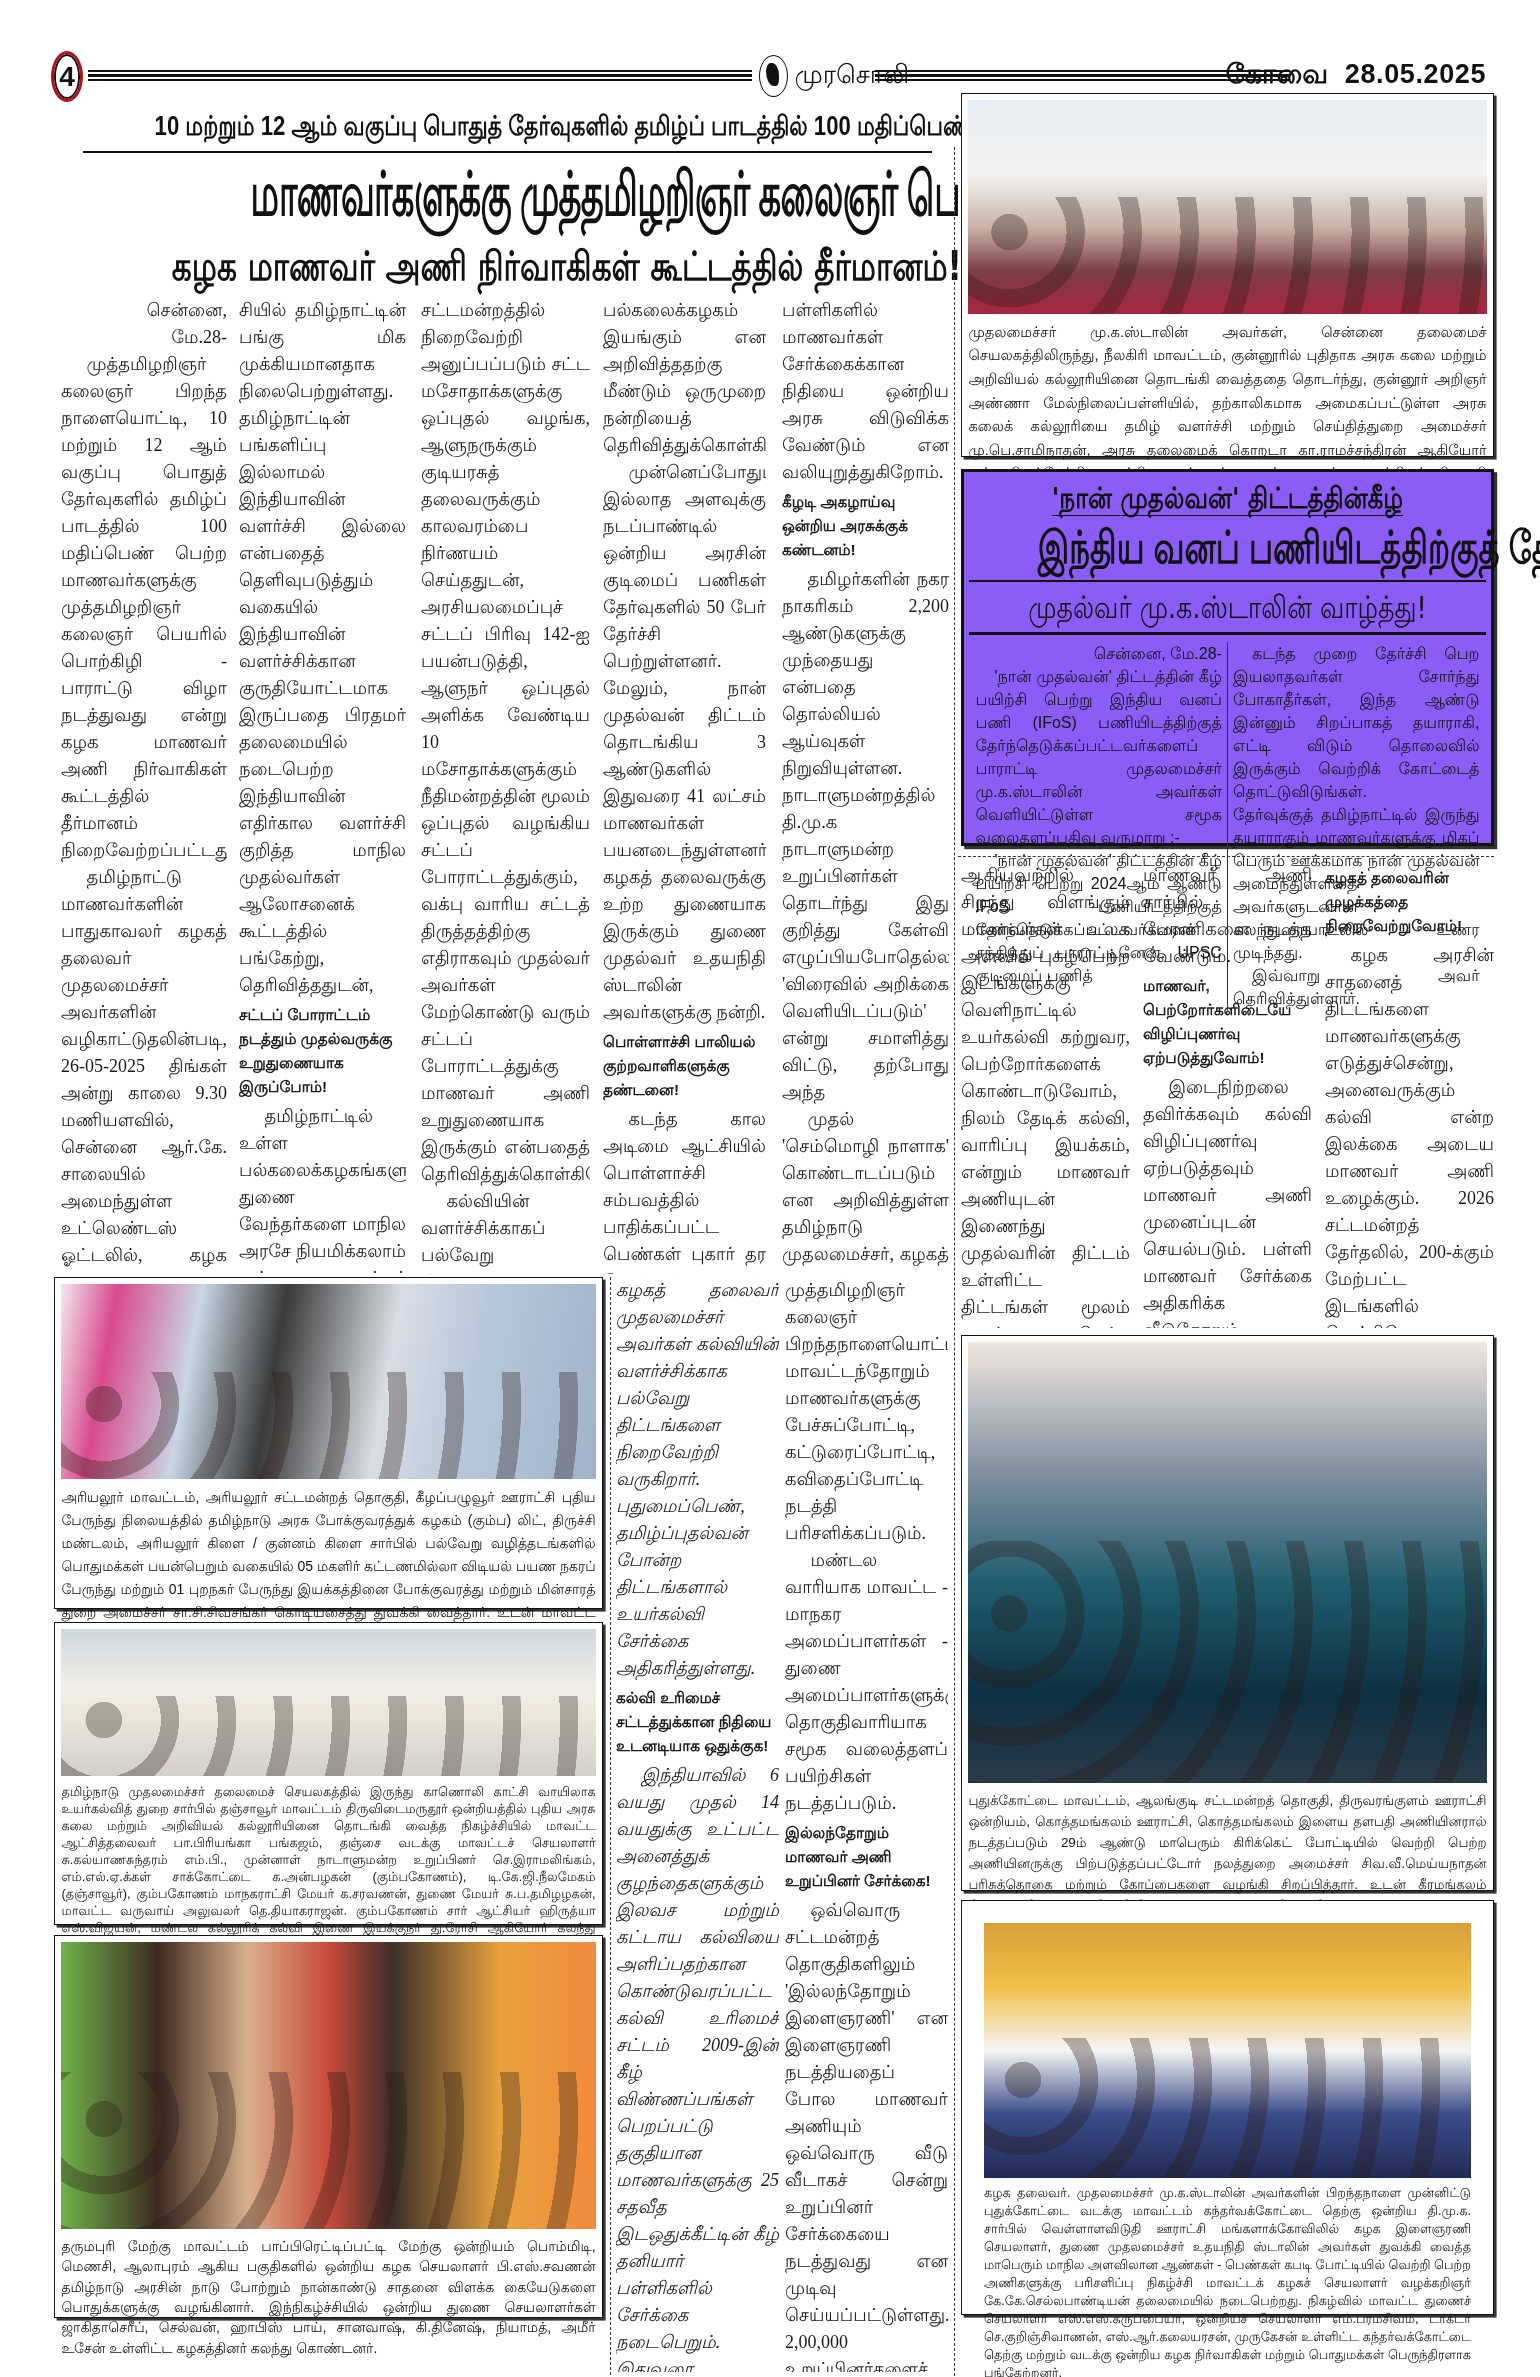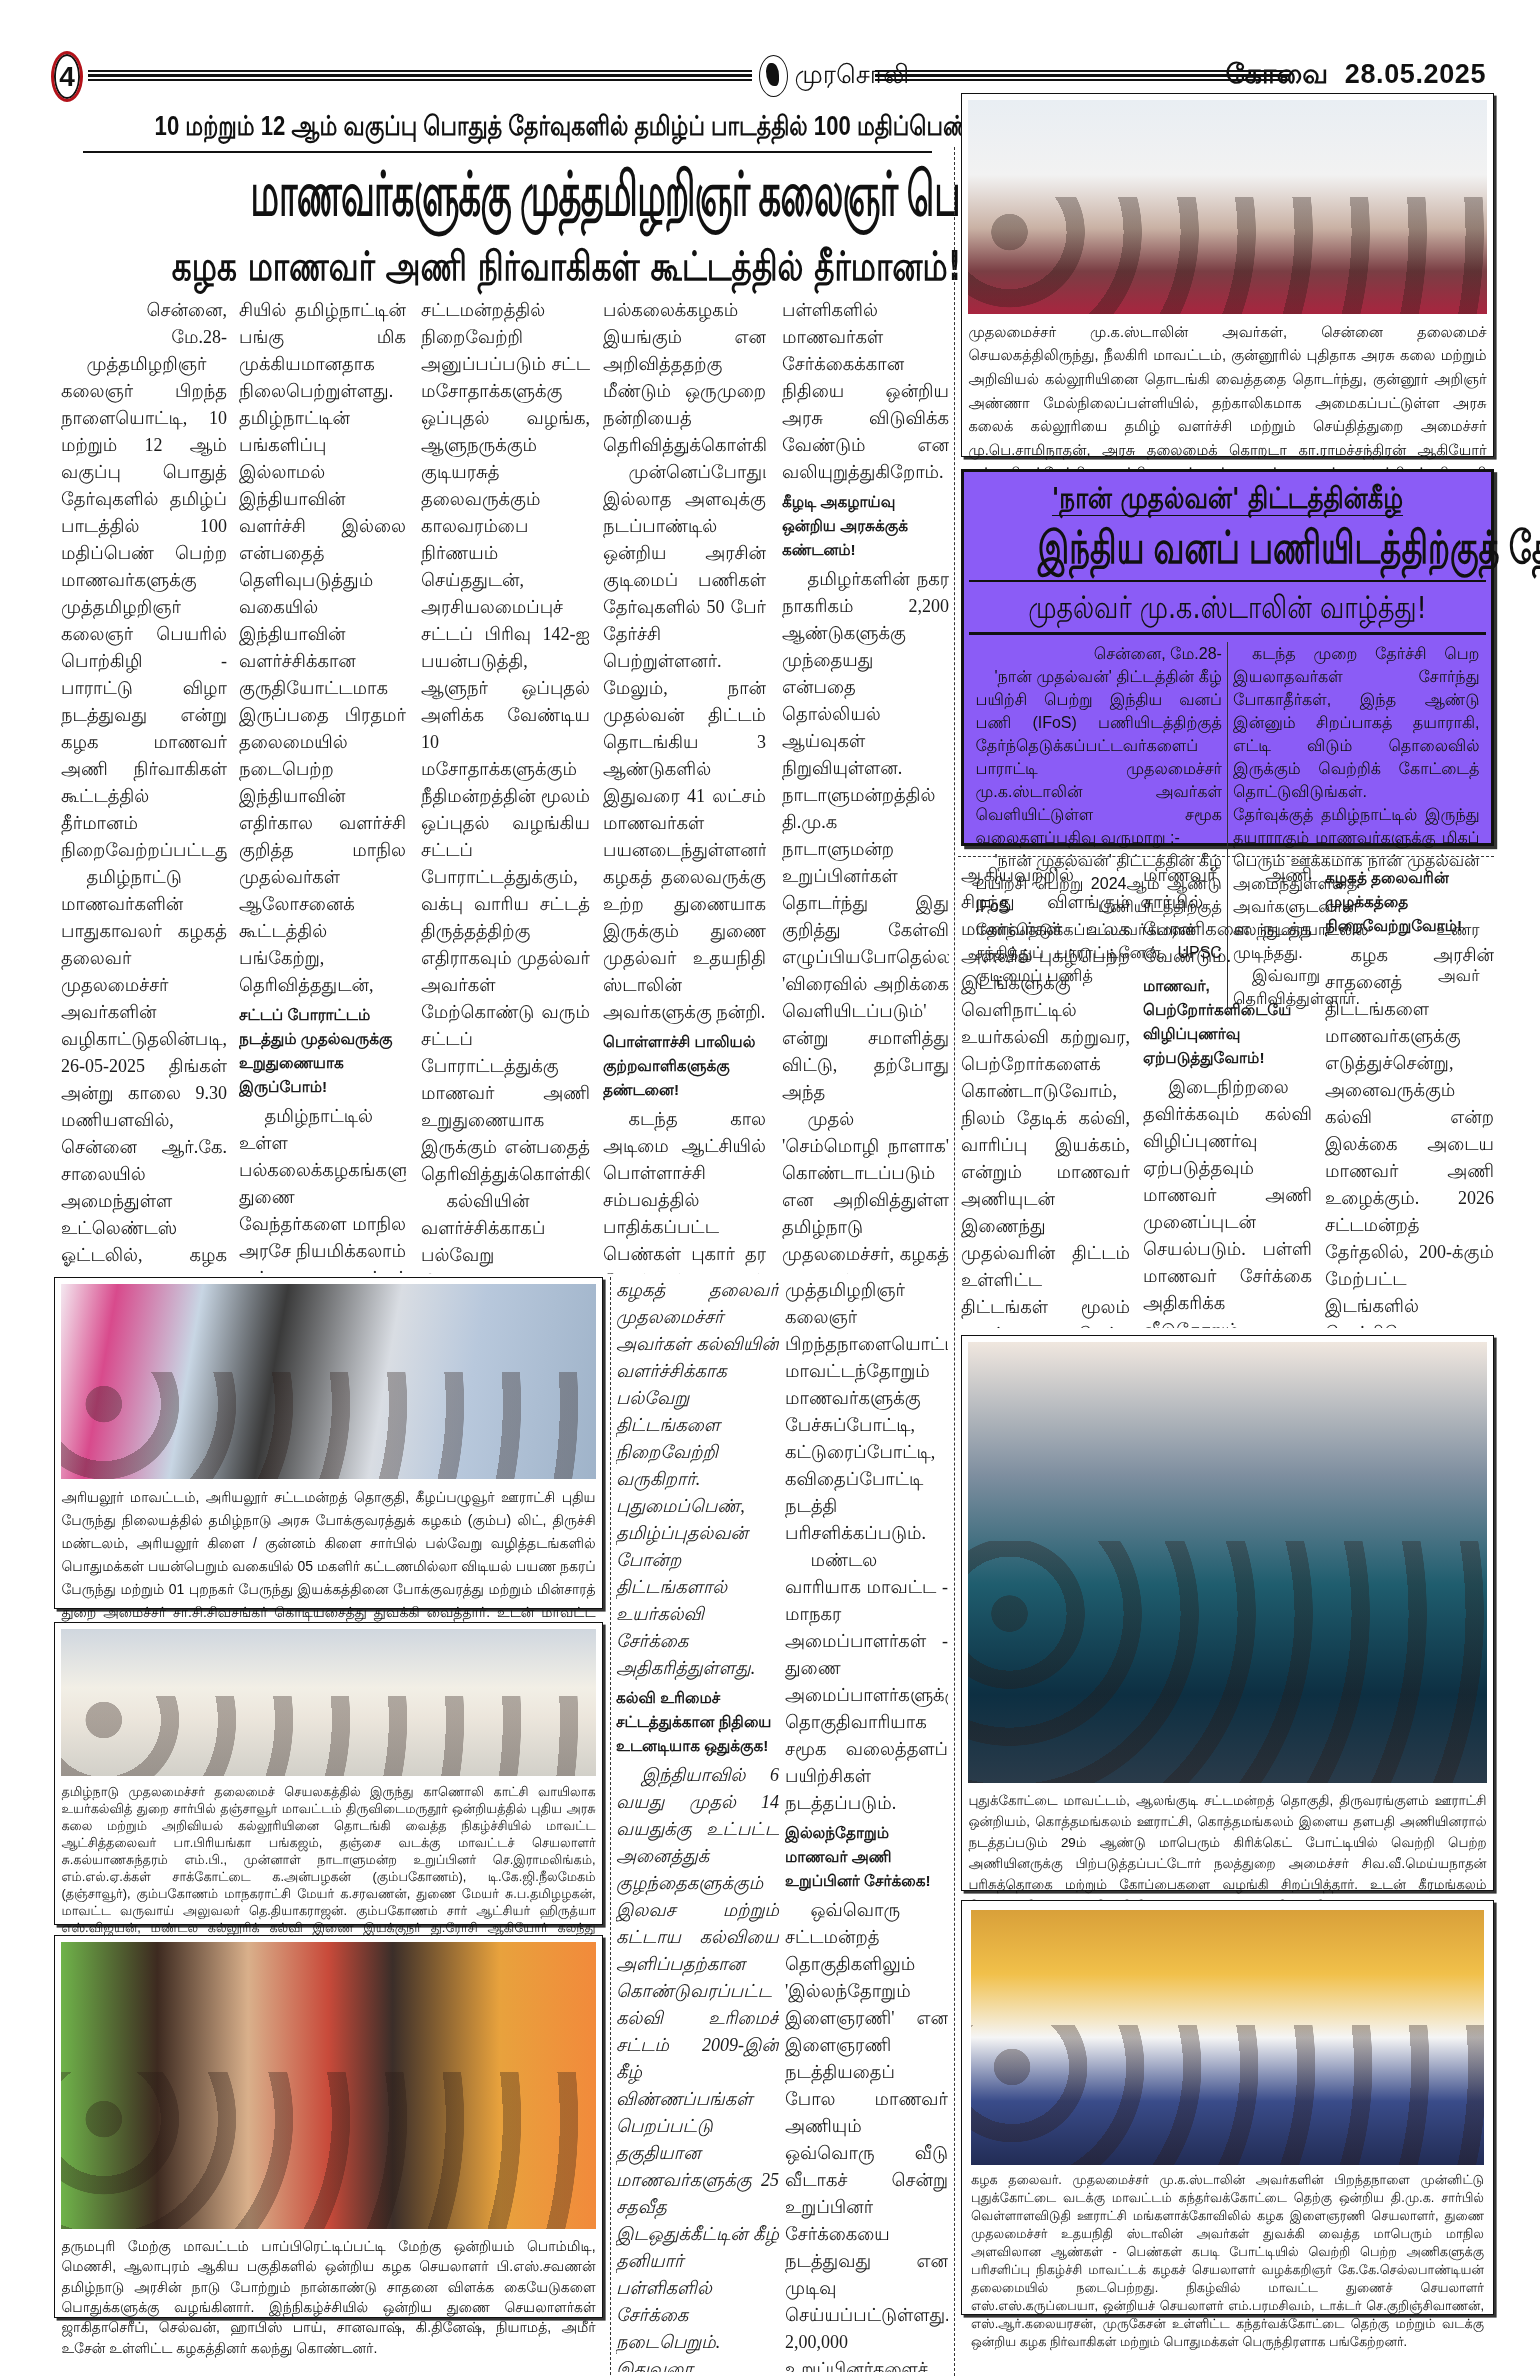--- a/index.html
+++ b/index.html
@@ -197,17 +197,17 @@
   <div class="sub">இல்லந்தோறும் மாணவர் அணி உறுப்பினர் சேர்க்கை!</div>
   <p>ஒவ்வொரு சட்டமன்றத் தொகுதிகளிலும் 'இல்லந்தோறும் இளைஞரணி' என இளைஞரணி நடத்தியதைப் போல மாணவர் அணியும் ஒவ்வொரு வீடு வீடாகச் சென்று உறுப்பினர் சேர்க்கையை நடத்துவது என முடிவு செய்யப்பட்டுள்ளது. 2,00,000 உறுப்பினர்களைச் சேர்ப்போம்.</p>
 
 </div>
 
 <div class="photo-box" style="left:961px; top:1335px; width:533px; height:556px; padding:6.4px;">
   <div class="photo ph-cricket ph-people" style="height:441px;"></div>
   <div class="caption" style="font-size:13.4px; line-height:21px;">புதுக்கோட்டை மாவட்டம், ஆலங்குடி சட்டமன்றத் தொகுதி, திருவரங்குளம் ஊராட்சி ஒன்றியம், கொத்தமங்கலம் ஊராட்சி, கொத்தமங்கலம் இளைய தளபதி அணியினரால் நடத்தப்படும் 29ம் ஆண்டு மாபெரும் கிரிக்கெட் போட்டியில் வெற்றி பெற்ற அணியினருக்கு பிற்படுத்தப்பட்டோர் நலத்துறை அமைச்சர் சிவ.வீ.மெய்யநாதன் பரிசுத்தொகை மற்றும் கோப்பைகளை வழங்கி சிறப்பித்தார். உடன் கீரமங்கலம் பேரூராட்சி தலைவர் கே .சி.சிவகுமார் மற்றும் கழக நிர்வாகிகள் உள்ளனர்.</div>
 </div>
 
-<div class="photo-box" style="left:961px; top:1900px; width:533px; height:415px; padding:9px;">
+<div class="photo-box" style="left:961px; top:1900px; width:533px; height:415px; padding:22px;">
   <div class="photo ph-kabaddi ph-people" style="height:255px;"></div>
   <div class="caption" style="font-size:12.8px; line-height:18px;">கழக தலைவர். முதலமைச்சர் மு.க.ஸ்டாலின் அவர்களின் பிறந்தநாளை முன்னிட்டு புதுக்கோட்டை வடக்கு மாவட்டம் கந்தர்வக்கோட்டை தெற்கு ஒன்றிய தி.மு.க. சார்பில் வெள்ளாளவிடுதி ஊராட்சி மங்களாக்கோவிலில் கழக இளைஞரணி செயலாளர், துணை முதலமைச்சர் உதயநிதி ஸ்டாலின் அவர்கள் துவக்கி வைத்த மாபெரும் மாநில அளவிலான ஆண்கள் - பெண்கள் கபடி போட்டியில் வெற்றி பெற்ற அணிகளுக்கு பரிசளிப்பு நிகழ்ச்சி மாவட்டக் கழகச் செயலாளர் வழக்கறிஞர் கே.கே.செல்லபாண்டியன் தலைமையில் நடைபெற்றது. நிகழ்வில் மாவட்ட துணைச் செயலாளர் எஸ்.எஸ்.கருப்பையா, ஒன்றியச் செயலாளர் எம்.பரமசிவம், டாக்டர் செ.குறிஞ்சிவாணன், எஸ்.ஆர்.கலையரசன், முருகேசன் உள்ளிட்ட கந்தர்வக்கோட்டை தெற்கு மற்றும் வடக்கு ஒன்றிய கழக நிர்வாகிகள் மற்றும் பொதுமக்கள் பெருந்திரளாக பங்கேற்றனர்.</div>
 </div>
 
 
 </body></html>

